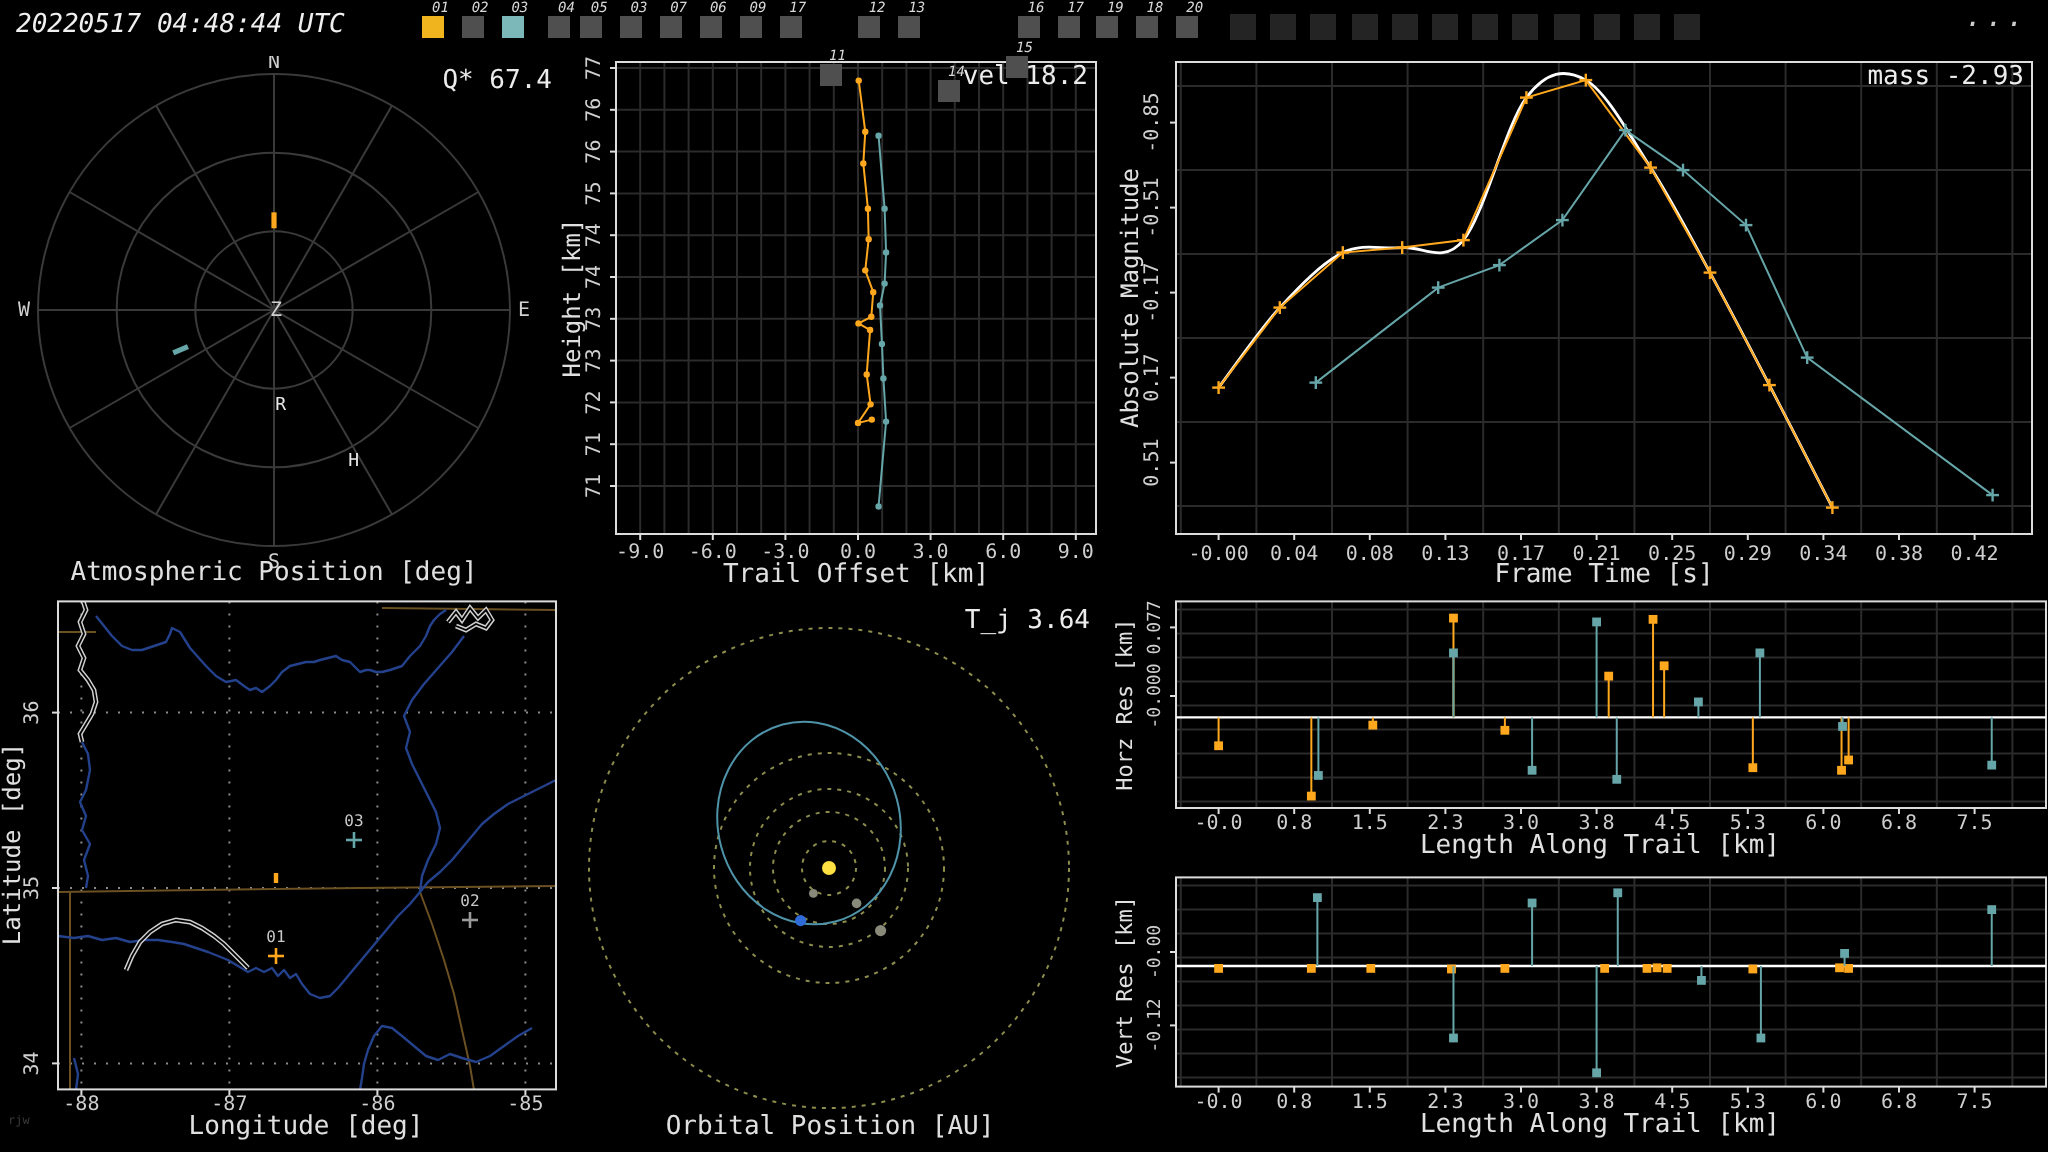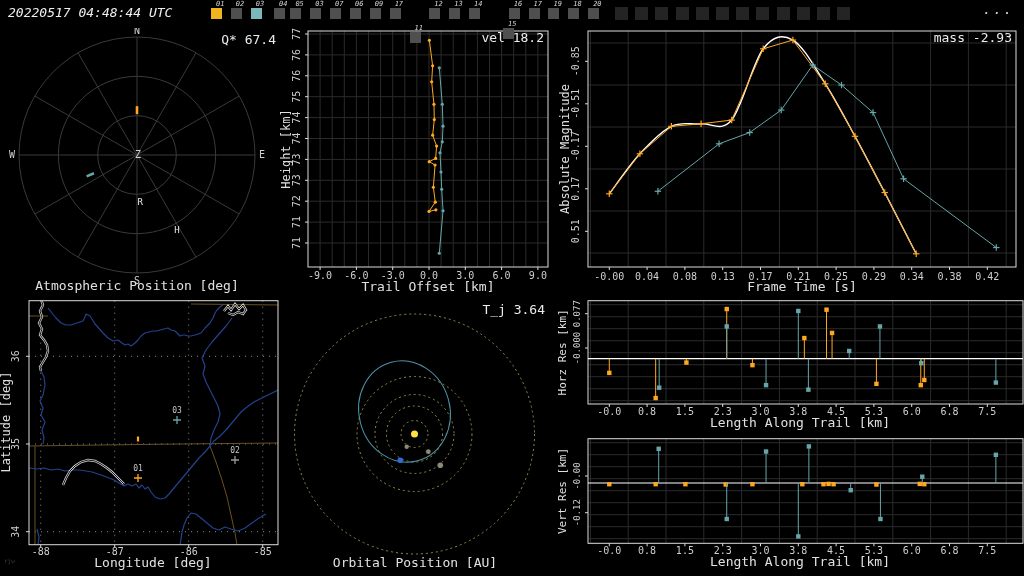--- a/index.html
+++ b/index.html
@@ -68,21 +68,21 @@
           <div class="sq" style="background: rgb(79, 79, 79);"></div>
         </div>
         <div class="tab" style="left: 218.35px;">
           <span class="num">12</span>
           <div class="sq" style="background: rgb(79, 79, 79);"></div>
         </div>
         <div class="tab" style="left: 238.2px;">
           <span class="num">13</span>
           <div class="sq" style="background: rgb(79, 79, 79);"></div>
         </div>
-        <div class="tab" style="left: 258.05px;">
+        <div class="tab" style="left: 258.05px; margin-top: 32px;">
           <span class="num">14</span>
           <div class="sq" style="background: rgb(79, 79, 79);"></div>
         </div>
         <div class="tab" style="left: 292px; margin-top: 20px;">
           <span class="num">15</span>
           <div class="sq" style="background: rgb(79, 79, 79);"></div>
         </div>
         <div class="tab" style="left: 297.75px;">
           <span class="num">16</span>
           <div class="sq" style="background: rgb(79, 79, 79);"></div>

